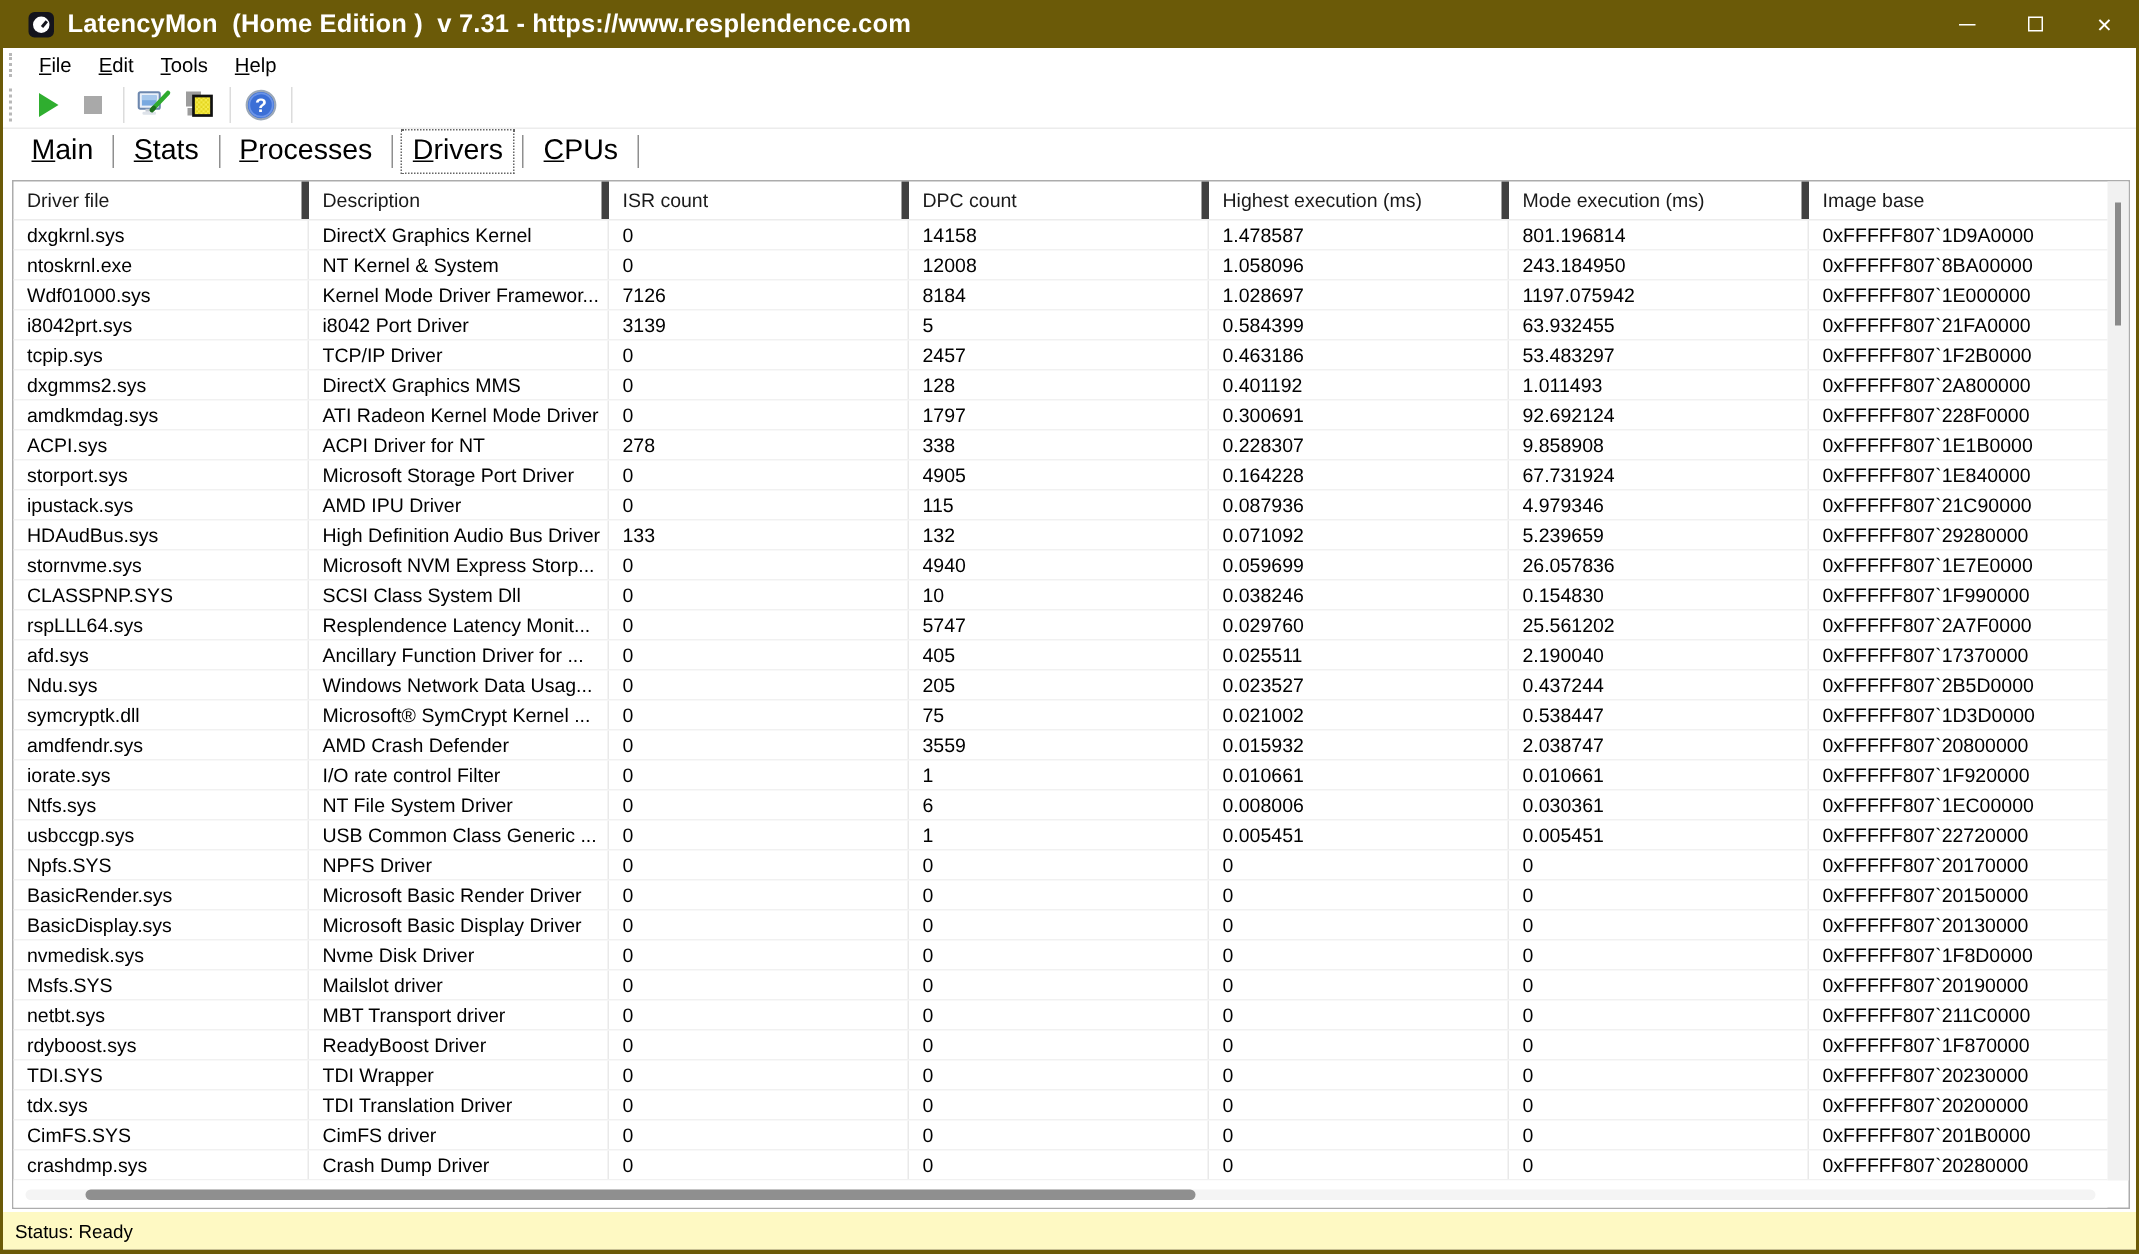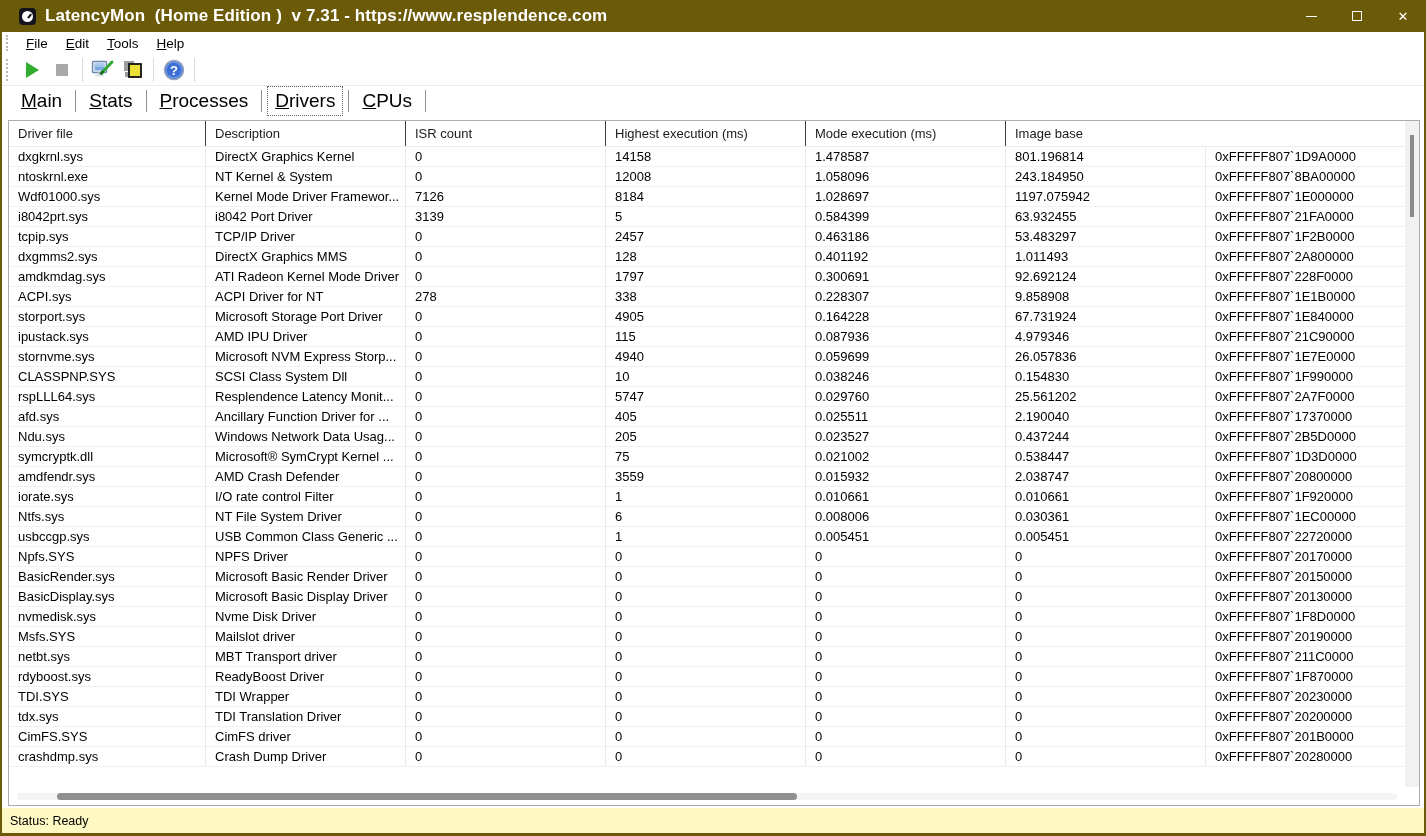--- a/index.html
+++ b/index.html
@@ -58,21 +58,21 @@
     height:30px; display:flex; align-items:center; background:#fff; padding-left:6px;
   }
   .tab{ font-size:19px; color:#000; padding:3px 7px; margin:0 6px; }
   .tab.active{ outline:1px dotted #666; }
   .tabsep{ width:1px; height:22px; background:#8f8f8f; }
 
   
   .tablewrap{ margin:4px 4px 0 6px; height:686px; border:1px solid #acacac; background:#fff; position:relative; }
   .tableinner{ margin-right:14px; }
   .thead{ display:flex; height:26px; border-bottom:1px solid #ececec; }
-  .hcell{ font-size:13px; color:#1a1a1a; line-height:25px; padding-left:9px; white-space:nowrap; overflow:hidden; border-right:1px solid #404040; }
+  .hcell{ font-size:13px; color:#1a1a1a; line-height:25px; padding-left:9px; white-space:nowrap; overflow:hidden; border-right:5px solid #404040; }
   .trow{ display:flex; height:20px; border-bottom:1px solid #f1f1f1; }
   .tcell{ font-size:13px; color:#000; line-height:19px; padding-left:9px; white-space:nowrap; overflow:hidden; border-right:1px solid #e9e9e9; }
   .c0{ width:197px; } .c1{ width:200px; } .c2{ width:200px; } .c3{ width:200px; }
   .c4{ width:200px; } .c5{ width:200px; } .c6{ flex:1; border-right:none !important; }
 
   .vscroll{ position:absolute; top:0; right:0; width:14px; height:666px; background:#f1f1f1; }
   .vthumb{ position:absolute; top:14px; left:5px; width:4px; height:82px; background:#8a8a8a; }
   .hscrollzone{ position:absolute; left:0; right:14px; bottom:0; height:18px; display:flex; align-items:center; padding:0 8px; background:#fff; }
   .htrack{ position:relative; width:100%; height:7px; background:#f4f4f4; border-radius:4px; }
   .hthumb{ position:absolute; left:40px; top:0; width:740px; height:7px; background:#8f8f8f; border-radius:4px; }
@@ -172,20 +172,21 @@
     <span class="tab"><span class="k">C</span><span>PUs</span></span>
     <span class="tabsep"></span>
   </div>
 
   <div class="tablewrap">
     <div class="tableinner">
       <div class="thead">
         <div class="hcell c0">Driver file</div>
         <div class="hcell c1">Description</div>
         <div class="hcell c2">ISR count</div>
+        <div class="hcell c3">DPC count</div>
         <div class="hcell c4">Highest execution (ms)</div>
         <div class="hcell c5">Mode execution (ms)</div>
         <div class="hcell c6">Image base</div>
       </div>
       <div>
           <div class="trow">
             <div class="tcell c0">dxgkrnl.sys</div>
             <div class="tcell c1">DirectX Graphics Kernel</div>
             <div class="tcell c2">0</div>
             <div class="tcell c3">14158</div>
@@ -268,20 +269,29 @@
           <div class="trow">
             <div class="tcell c0">ipustack.sys</div>
             <div class="tcell c1">AMD IPU Driver</div>
             <div class="tcell c2">0</div>
             <div class="tcell c3">115</div>
             <div class="tcell c4">0.087936</div>
             <div class="tcell c5">4.979346</div>
             <div class="tcell c6">0xFFFFF807`21C90000</div>
           </div>
           <div class="trow">
+            <div class="tcell c0">HDAudBus.sys</div>
+            <div class="tcell c1">High Definition Audio Bus Driver</div>
+            <div class="tcell c2">133</div>
+            <div class="tcell c3">132</div>
+            <div class="tcell c4">0.071092</div>
+            <div class="tcell c5">5.239659</div>
+            <div class="tcell c6">0xFFFFF807`29280000</div>
+          </div>
+          <div class="trow">
             <div class="tcell c0">stornvme.sys</div>
             <div class="tcell c1">Microsoft NVM Express Storp...</div>
             <div class="tcell c2">0</div>
             <div class="tcell c3">4940</div>
             <div class="tcell c4">0.059699</div>
             <div class="tcell c5">26.057836</div>
             <div class="tcell c6">0xFFFFF807`1E7E0000</div>
           </div>
           <div class="trow">
             <div class="tcell c0">CLASSPNP.SYS</div>

